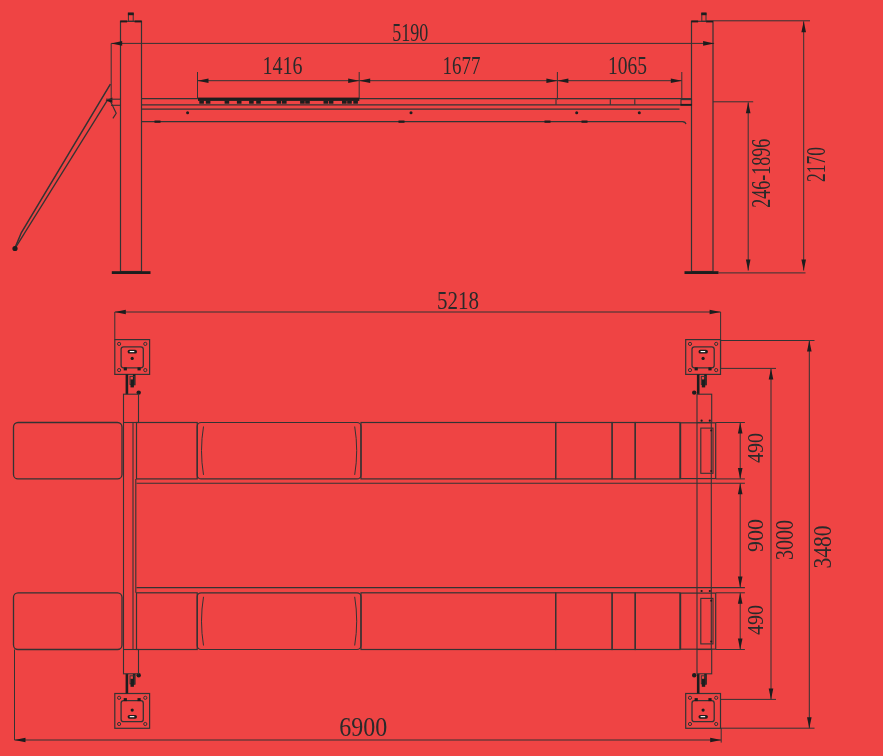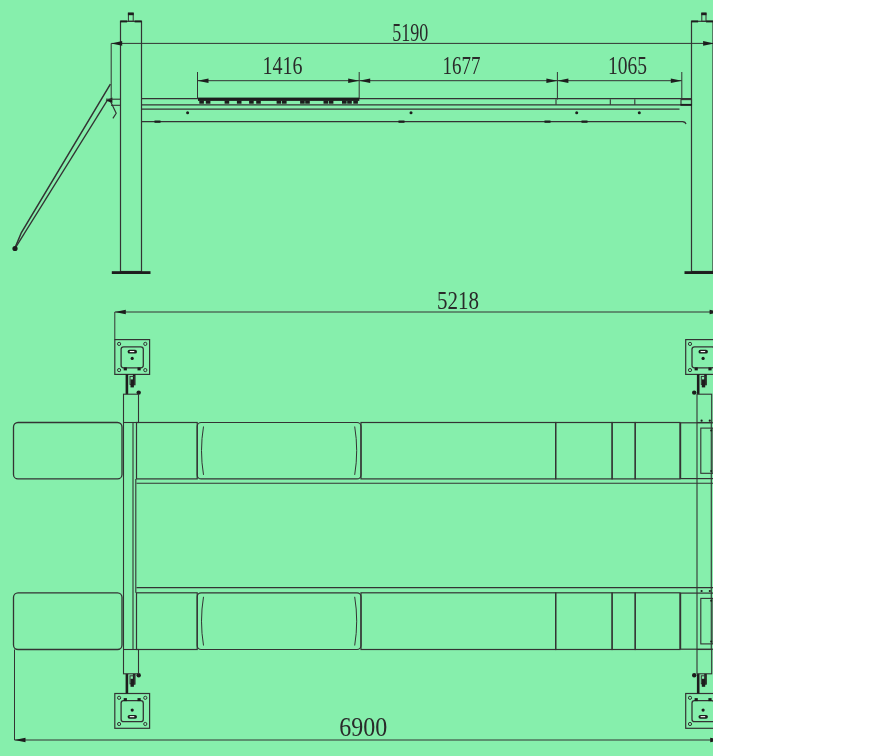--- a/index.html
+++ b/index.html
@@ -1,16 +1,16 @@
 <!DOCTYPE html>
 <html><head>
 <meta charset="utf-8">
 <style>
 html,body{margin:0;padding:0;background:#fff;}
-#page{width:713px;height:756px;position:relative;background:#86efac;overflow:hidden;}
+#page{width:883px;height:756px;position:relative;background:#ef4444;overflow:hidden;}
 text{font-family:"Liberation Serif",serif;fill:#2a2a2a;}
 </style>
 </head>
 <body>
 
 <div id="page">
 <svg width="883" height="756" viewBox="0 0 883 756">
 
 <rect x="120.5" y="21.3" width="21.0" height="250.2" fill="none" stroke="#333" stroke-width="1.2"></rect>
 

